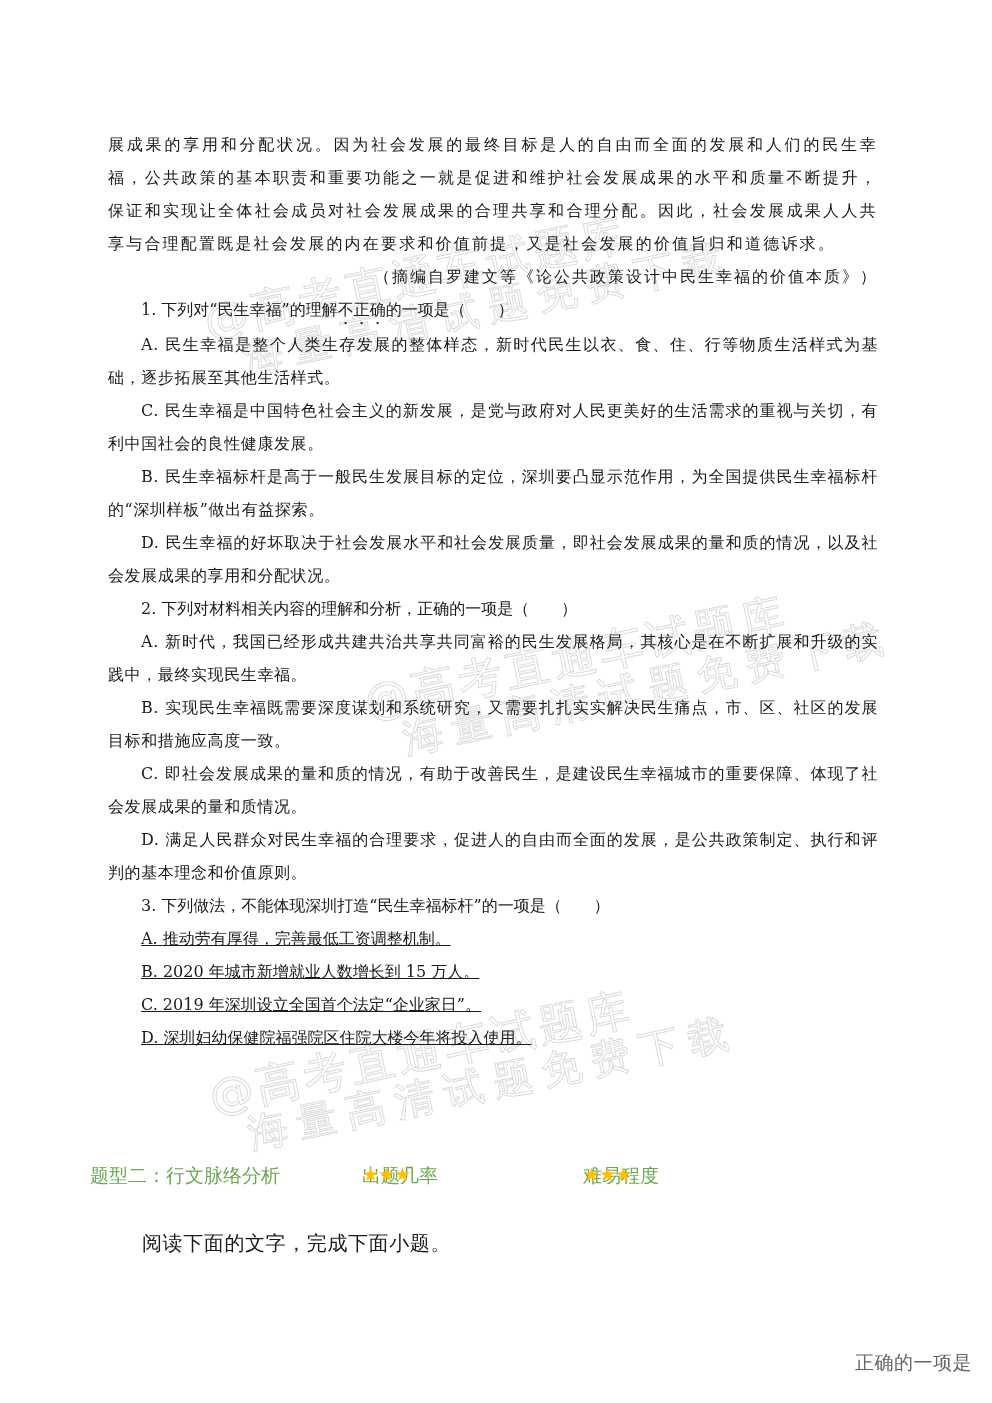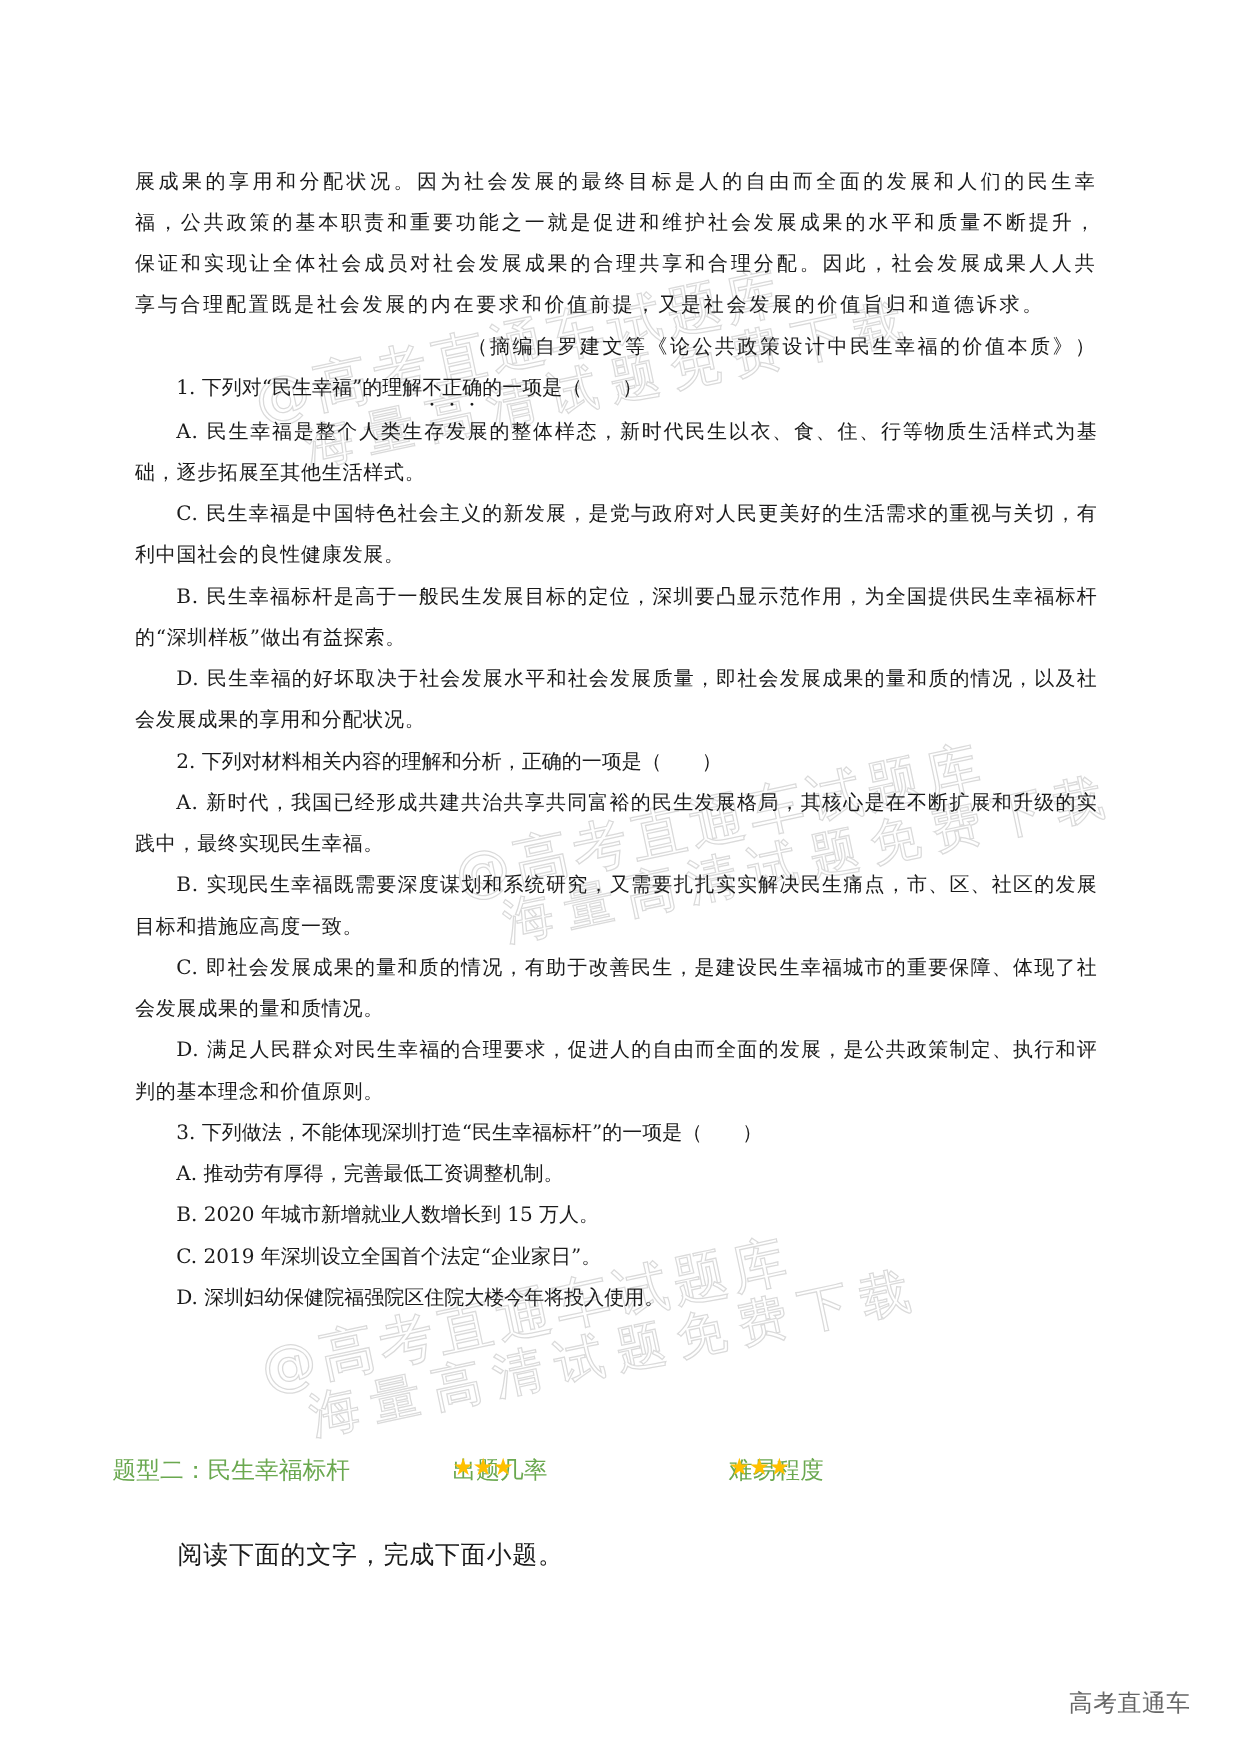--- a/index.html
+++ b/index.html
@@ -41,21 +41,21 @@
       letter-spacing: 2px;
       margin: 0;
     }
     .emph {
       text-emphasis: filled dot;
       -webkit-text-emphasis: filled dot;
       text-emphasis-position: under right;
       -webkit-text-emphasis-position: under;
     }
     .question { margin: 0; text-indent: 33px; }
-    .opt-inline { margin: 0; text-indent: 33px; }
+    .opt-inline { margin: 0; text-indent: 33px; text-decoration: underline; }
 
     .section-header {
       position: absolute;
       top: 1163px;
       left: 90px;
       width: 700px;
       height: 30px;
       font-family: "DejaVu Sans", "Liberation Sans", sans-serif;
       font-size: 19px;
       color: #6aa84f;
@@ -183,27 +183,27 @@
         <span>2019 年深圳设立全国首个法定“企业家日”。</span>
       </p>
       <p class="opt-inline">
         <span>D.</span>
         <span>深圳妇幼保健院福强院区住院大楼今年将投入使用。</span>
       </p>
     </div>
   </div>
 
   <div class="section-header">
-    <span style="left:0;">题型二：民生幸福标杆</span>
+    <span style="left:0;">题型二：行文脉络分析</span>
     <span style="left:272px;">
       <span>出题几率</span>
         <span class="stars">★★★</span>
     </span>
     <span style="left:493px;">
       <span>难易程度</span>
         <span class="stars">★★★</span>
     </span>
   </div>
 
   <div class="instruction">阅读下面的文字，完成下面小题。</div>
 
-  <div class="footer-brand">高考直通车</div>
+  <div class="footer-brand">正确的一项是</div>
 </div>
 
 </body></html>

